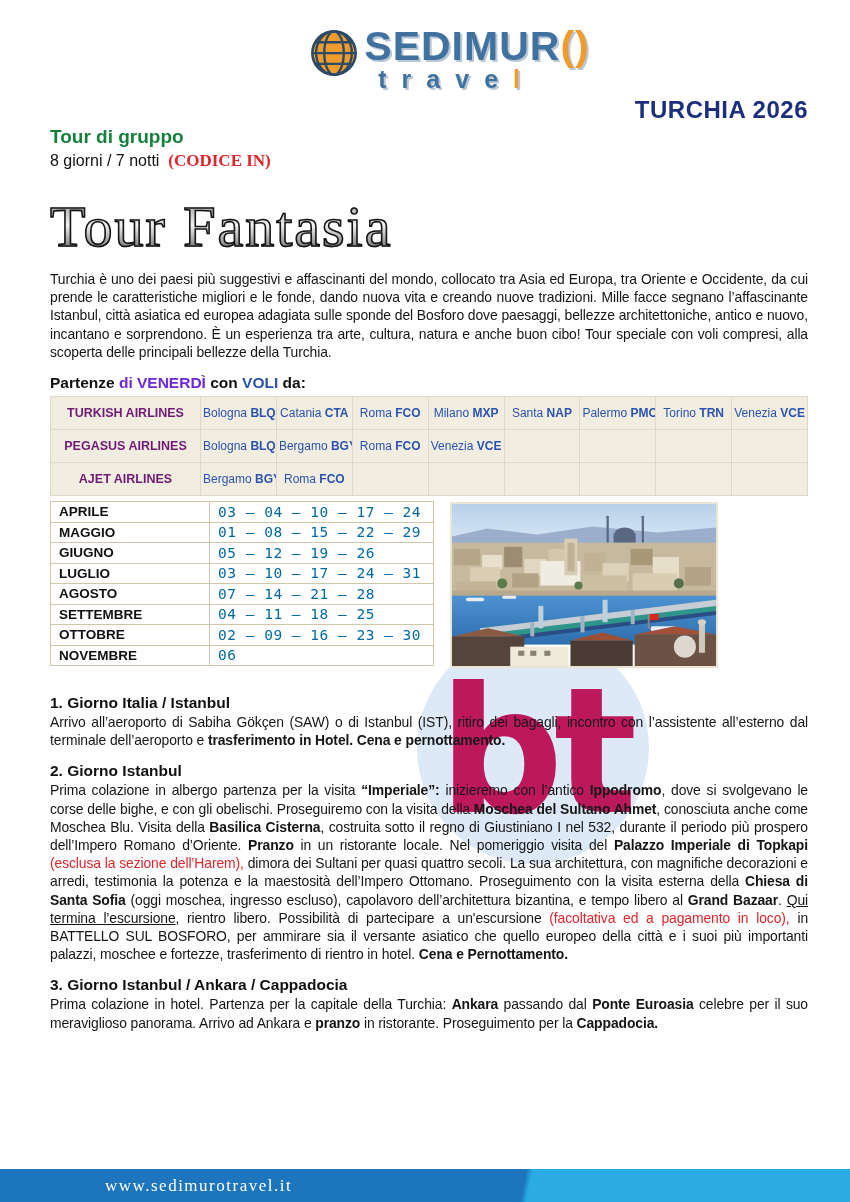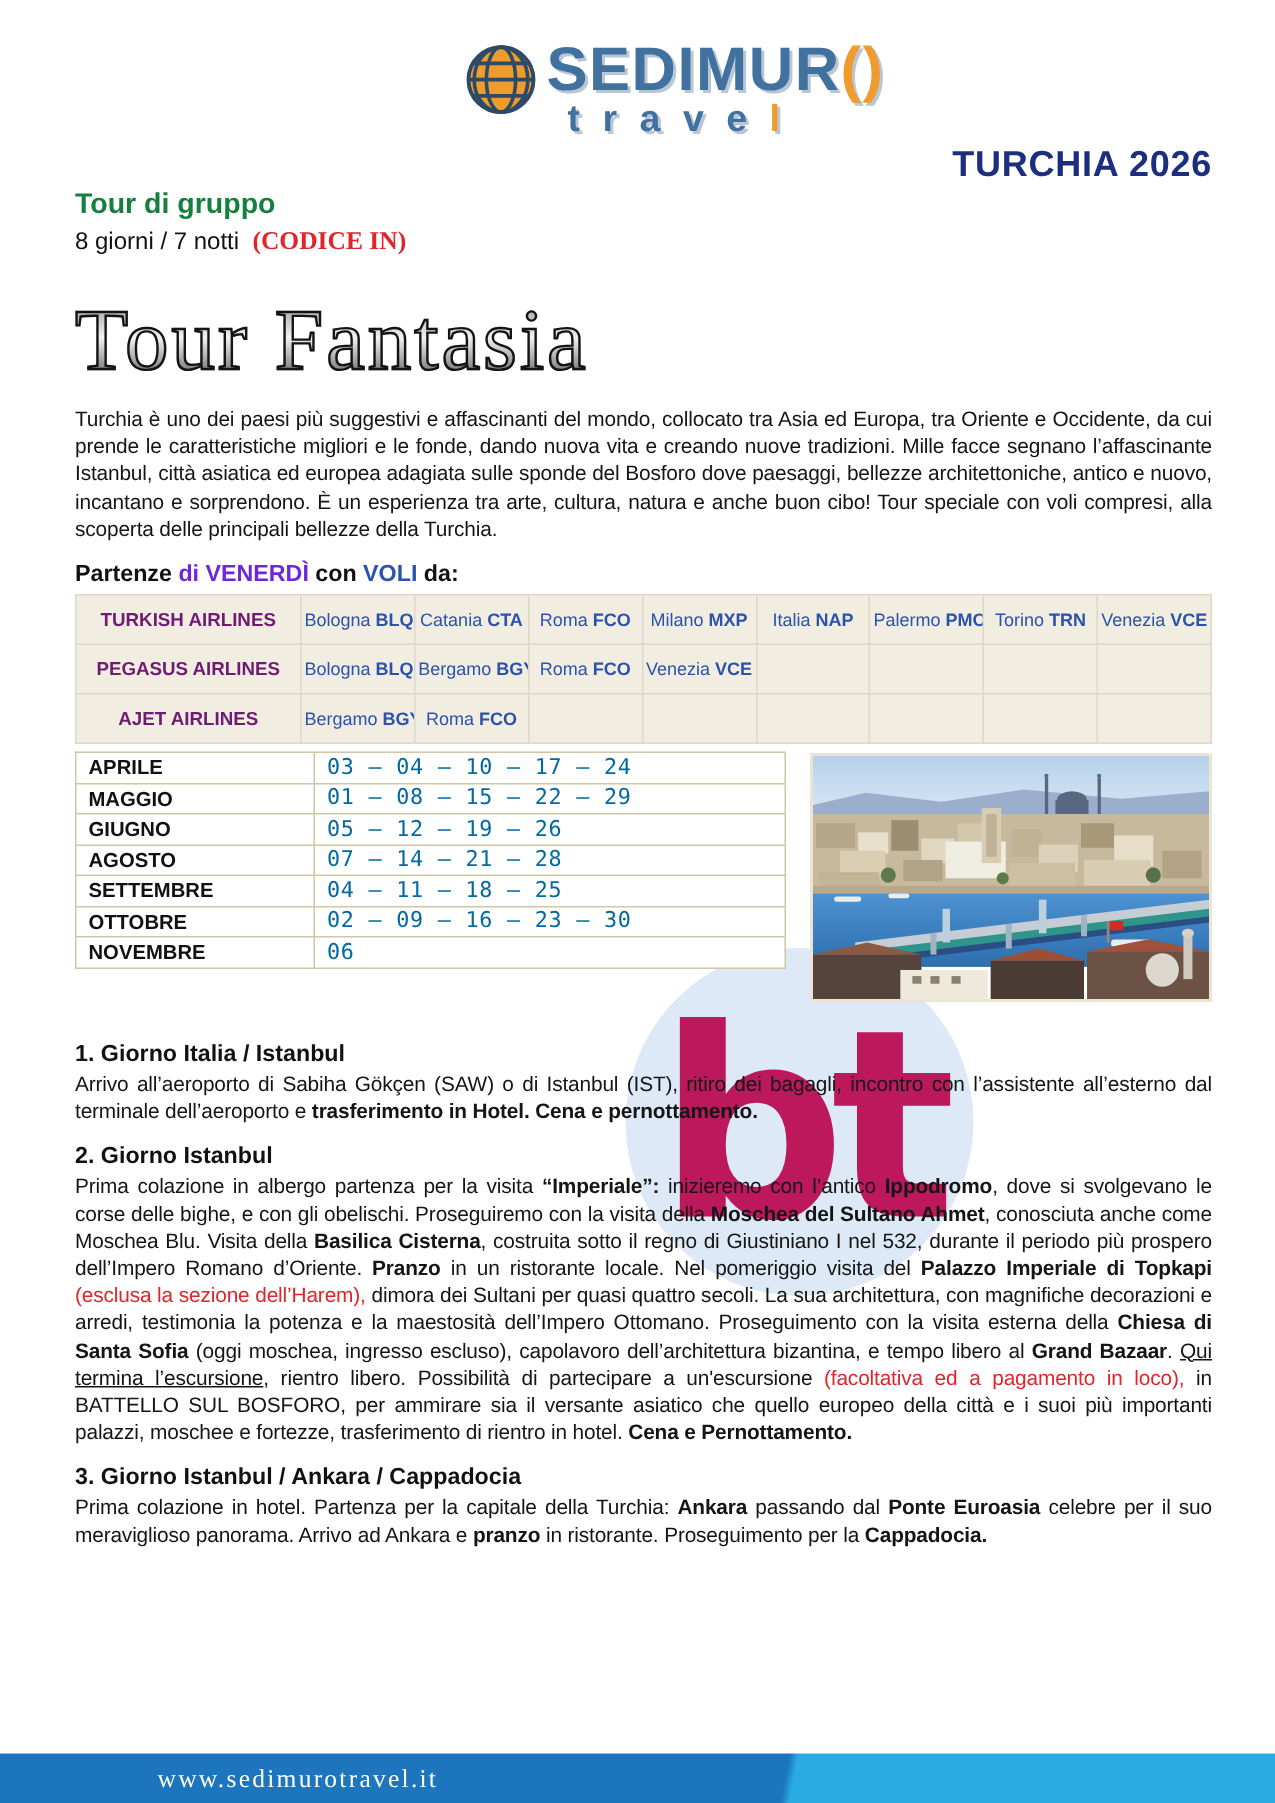--- a/index.html
+++ b/index.html
@@ -42,21 +42,21 @@
 
   table.flights{width:100%;border-collapse:collapse;background:#f1ede0;table-layout:fixed;
                 border:1px solid #c9c3ae;}
   table.flights td{border:1px solid #ddd8c8;height:32px;text-align:center;vertical-align:middle;
                    padding:0 2px;font-size:12px;overflow:hidden;white-space:nowrap;}
   table.flights td.airline{font-weight:bold;color:#701a75;font-size:12.5px;}
   table.flights .city{color:#2b52ae;}
   table.flights .iata{font-weight:bold;}
 
   .schedule-row{display:flex;margin-top:5px;gap:16px;align-items:flex-start;}
-  table.dates{width:474px;border-collapse:collapse;background:#ffffff;border:1px solid #cfc7a6;}
+  table.dates{width:384px;border-collapse:collapse;background:#ffffff;border:1px solid #cfc7a6;}
   table.dates td{border:1px solid #cfc7a6;height:19.5px;padding:0 8px;vertical-align:middle;background:#ffffff;}
   table.dates td.month{width:142px;font-weight:bold;font-size:13.5px;color:#111;}
   table.dates td.datelist{font-family:"DejaVu Sans Mono", monospace;font-size:14.5px;letter-spacing:0.5px;color:#0369a1;}
 
   .photo{width:264px;height:162px;border:2px solid #ece4d2;background:#fff;margin-top:1px;flex:none;}
   .photo svg{display:block;width:100%;height:100%;}
 
   .itinerary{margin-top:26px;}
   .itinerary h3{font-size:15.5px;font-weight:bold;margin:13px 0 1px 0;color:#111;}
   .itinerary p{font-size:13.9px;line-height:1.31;text-align:justify;margin:0;letter-spacing:-0.1px;}
@@ -111,21 +111,21 @@
       <colgroup>
           <col style="width:150px">
         </colgroup>
       <tbody>
           <tr>
             <td class="airline">TURKISH AIRLINES</td>
             <td><span class="city">Bologna </span><span class="city iata">BLQ</span></td>
             <td><span class="city">Catania </span><span class="city iata">CTA</span></td>
             <td><span class="city">Roma </span><span class="city iata">FCO</span></td>
             <td><span class="city">Milano </span><span class="city iata">MXP</span></td>
-            <td><span class="city">Italia </span><span class="city iata">NAP</span></td>
+            <td><span class="city">Santa </span><span class="city iata">NAP</span></td>
             <td><span class="city">Palermo </span><span class="city iata">PMO</span></td>
             <td><span class="city">Torino </span><span class="city iata">TRN</span></td>
             <td><span class="city">Venezia </span><span class="city iata">VCE</span></td>
           </tr>
           <tr>
             <td class="airline">PEGASUS AIRLINES</td>
             <td><span class="city">Bologna </span><span class="city iata">BLQ</span></td>
             <td><span class="city">Bergamo </span><span class="city iata">BGY</span></td>
             <td><span class="city">Roma </span><span class="city iata">FCO</span></td>
             <td><span class="city">Venezia </span><span class="city iata">VCE</span></td>
@@ -155,20 +155,24 @@
               <td class="month">APRILE</td>
               <td class="datelist">03 – 04 – 10 – 17 – 24</td>
             </tr>
             <tr>
               <td class="month">MAGGIO</td>
               <td class="datelist">01 – 08 – 15 – 22 – 29</td>
             </tr>
             <tr>
               <td class="month">GIUGNO</td>
               <td class="datelist">05 – 12 – 19 – 26</td>
+            </tr>
+            <tr>
+              <td class="month">LUGLIO</td>
+              <td class="datelist">03 – 10 – 17 – 24 – 31</td>
             </tr>
             <tr>
               <td class="month">AGOSTO</td>
               <td class="datelist">07 – 14 – 21 – 28</td>
             </tr>
             <tr>
               <td class="month">SETTEMBRE</td>
               <td class="datelist">04 – 11 – 18 – 25</td>
             </tr>
             <tr>

